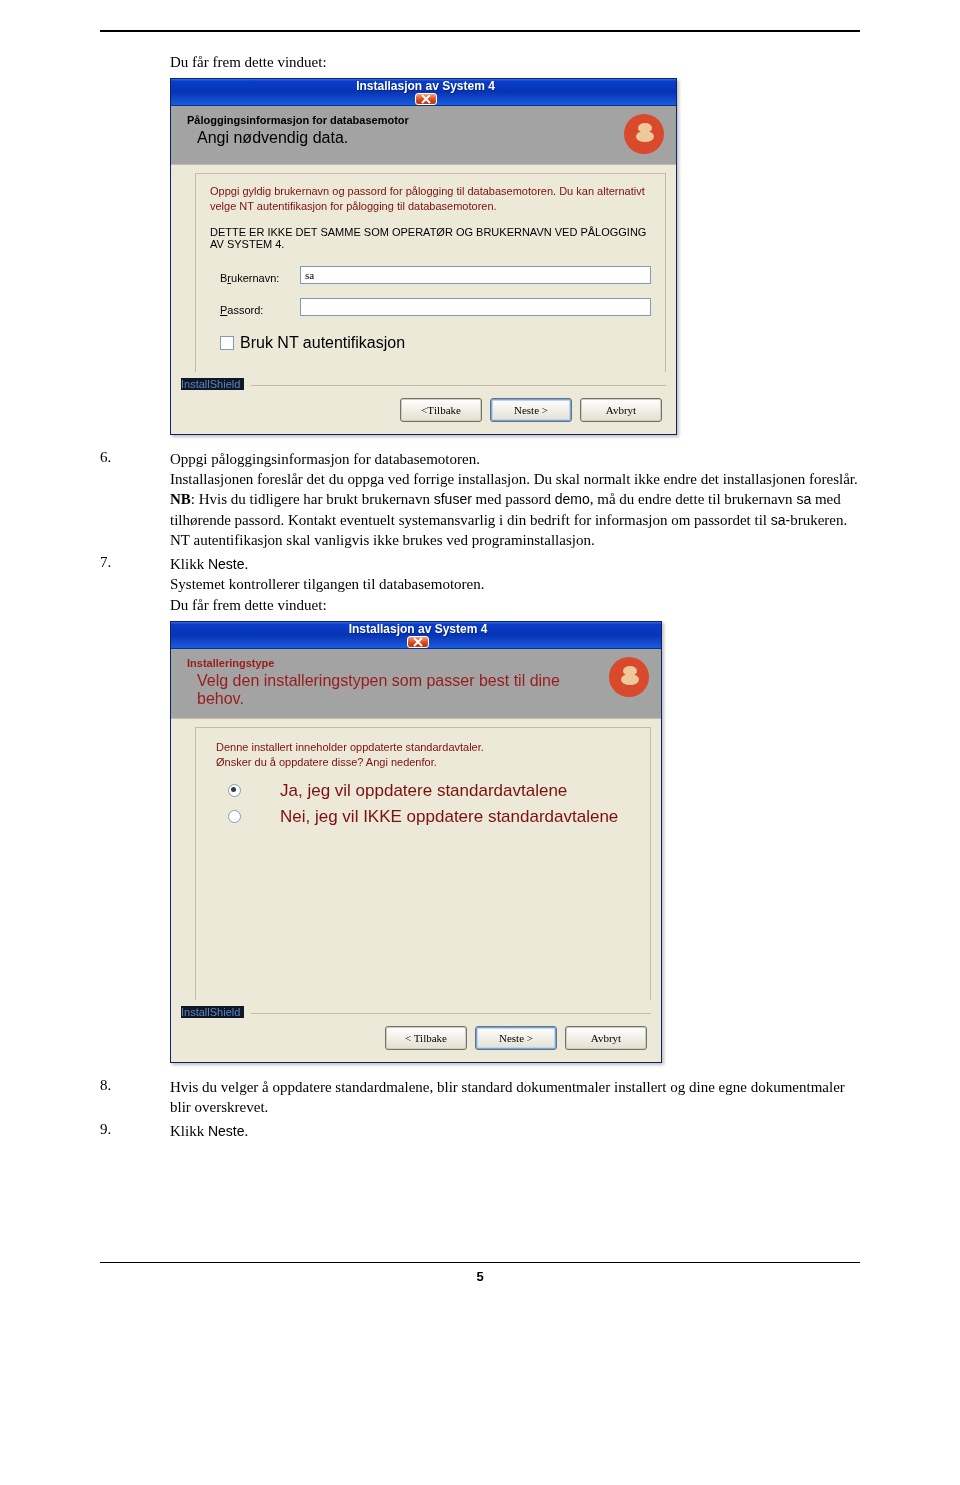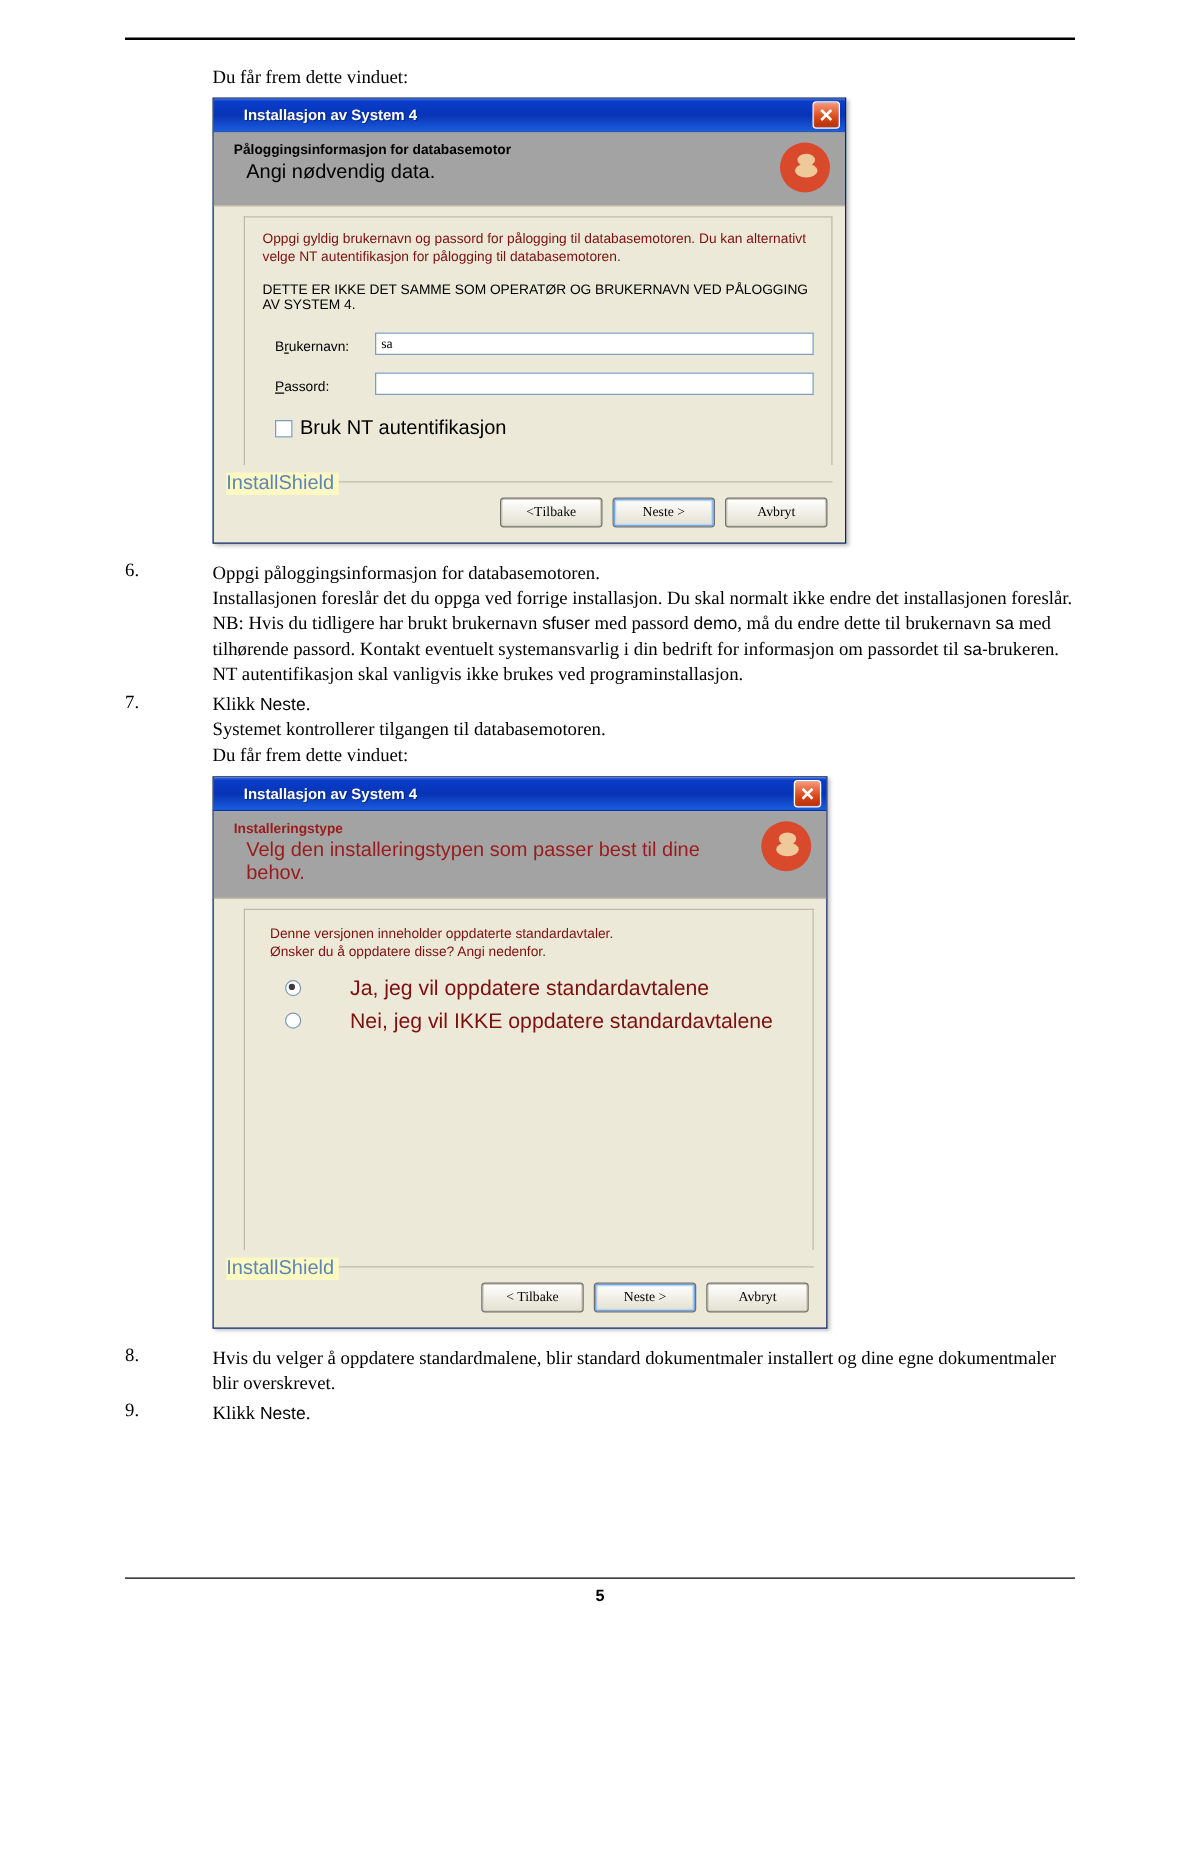--- a/index.html
+++ b/index.html
@@ -37,42 +37,43 @@
     flex: 0 0 70px;
   }
   ol.steps > li > .txt {
     flex: 1;
     line-height: 1.35;
   }
   .sans {
     font-family: Arial, Helvetica, sans-serif;
     font-size: 14px;
   }
-  .bold { font-weight: normal; }
+  .bold { font-weight: bold; }
 
   
   .dialog-wrap {
     margin: 6px 0 14px 70px;
   }
   .dialog {
     width: 505px;
     border: 1px solid #0a246a;
     background: #ece9d8;
     font-family: Tahoma, Arial, sans-serif;
     font-size: 11px;
     color: #000;
     box-shadow: 2px 2px 3px rgba(0,0,0,.25);
   }
   .titlebar {
     display: flex;
     align-items: center;
     height: 26px;
     background: linear-gradient(to bottom, #3a6fe0 0%, #0a3dcb 8%, #0734b5 50%, #1b5cde 100%);
     border-bottom: 1px solid #003399;
-    padding: 0 4px 0 24px;
+    padding: 0 4px 0 8px;
+    flex-direction: column;
   }
   .titlebar .title {
     color: #fff;
     font-weight: bold;
     font-size: 12px;
     text-shadow: 1px 1px 0 rgba(0,0,0,.3);
     flex: 1;
   }
   .close-btn {
     width: 20px;
@@ -181,22 +182,22 @@
   .installshield-line {
     position: relative;
     margin: 4px 10px 0 10px;
     height: 14px;
   }
   .installshield-line .lbl {
     position: absolute;
     left: 0;
     top: 2px;
     color: #5b86b8;
-    font-size: 16px;
-    background: #fef9c3;
+    font-size: 11px;
+    background: #0f172a;
     padding-right: 4px;
     z-index: 1;
   }
   .installshield-line .rule {
     position: absolute;
     left: 70px;
     right: 0;
     top: 9px;
     border-top: 1px solid #c0bca8;
   }
@@ -375,21 +376,21 @@
       </div>
       <div class="header-band">
         <div class="hb-text">
           <div class="hb-title red">Installeringstype</div>
           <div class="hb-sub red">Velg den installeringstypen som passer best til dine behov.</div>
         </div>
         <div class="hb-icon"></div>
       </div>
       <div class="panel" style="min-height:250px;">
         <div class="dialog2-info">
-          <div>Denne versjonen inneholder oppdaterte standardavtaler.</div>
+          <div>Denne installert inneholder oppdaterte standardavtaler.</div>
           <div>Ønsker du å oppdatere disse? Angi nedenfor.</div>
         </div>
         <div class="radio-row">
           <div class="radio sel"></div>
           <span>Ja, jeg vil oppdatere standardavtalene</span>
         </div>
         <div class="radio-row">
           <div class="radio"></div>
           <span>Nei, jeg vil IKKE oppdatere standardavtalene</span>
         </div>

